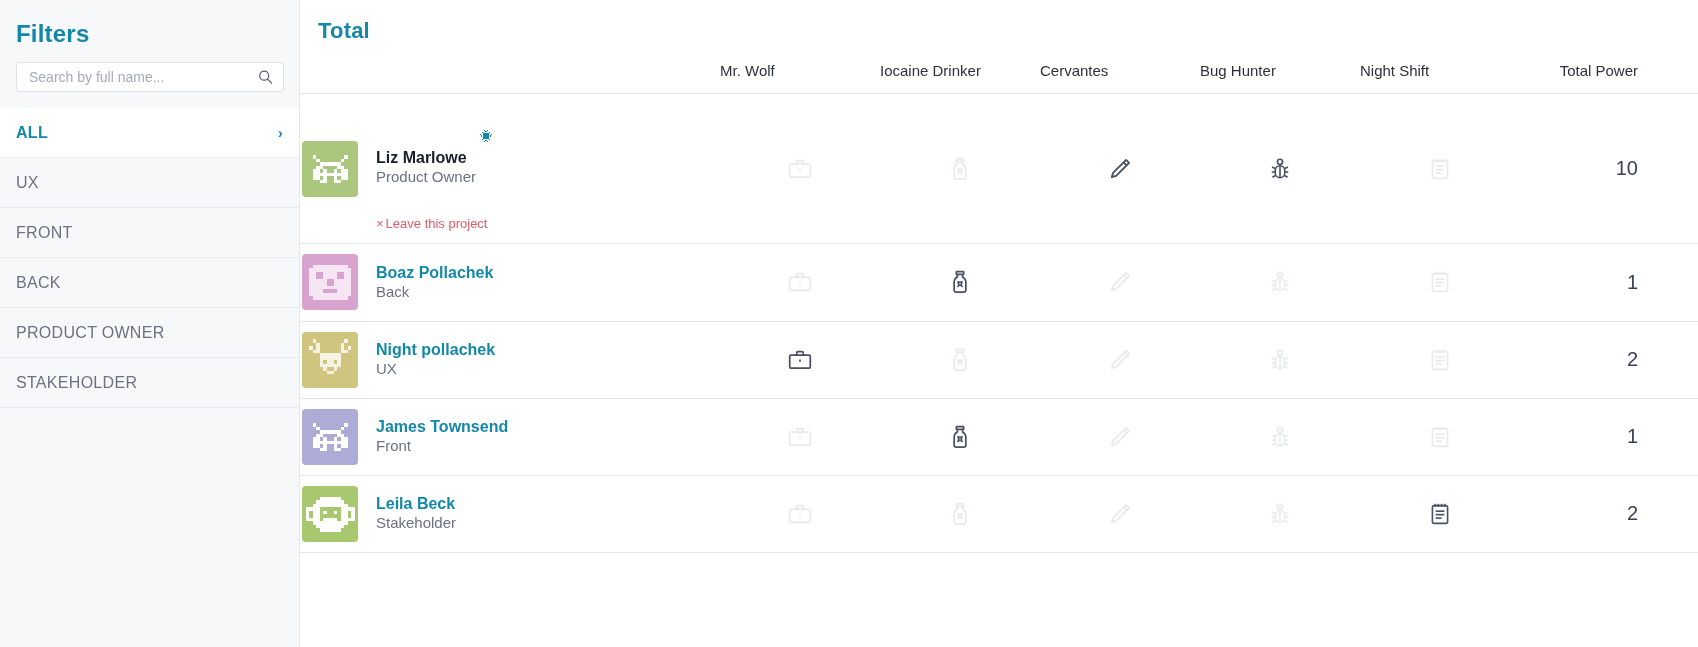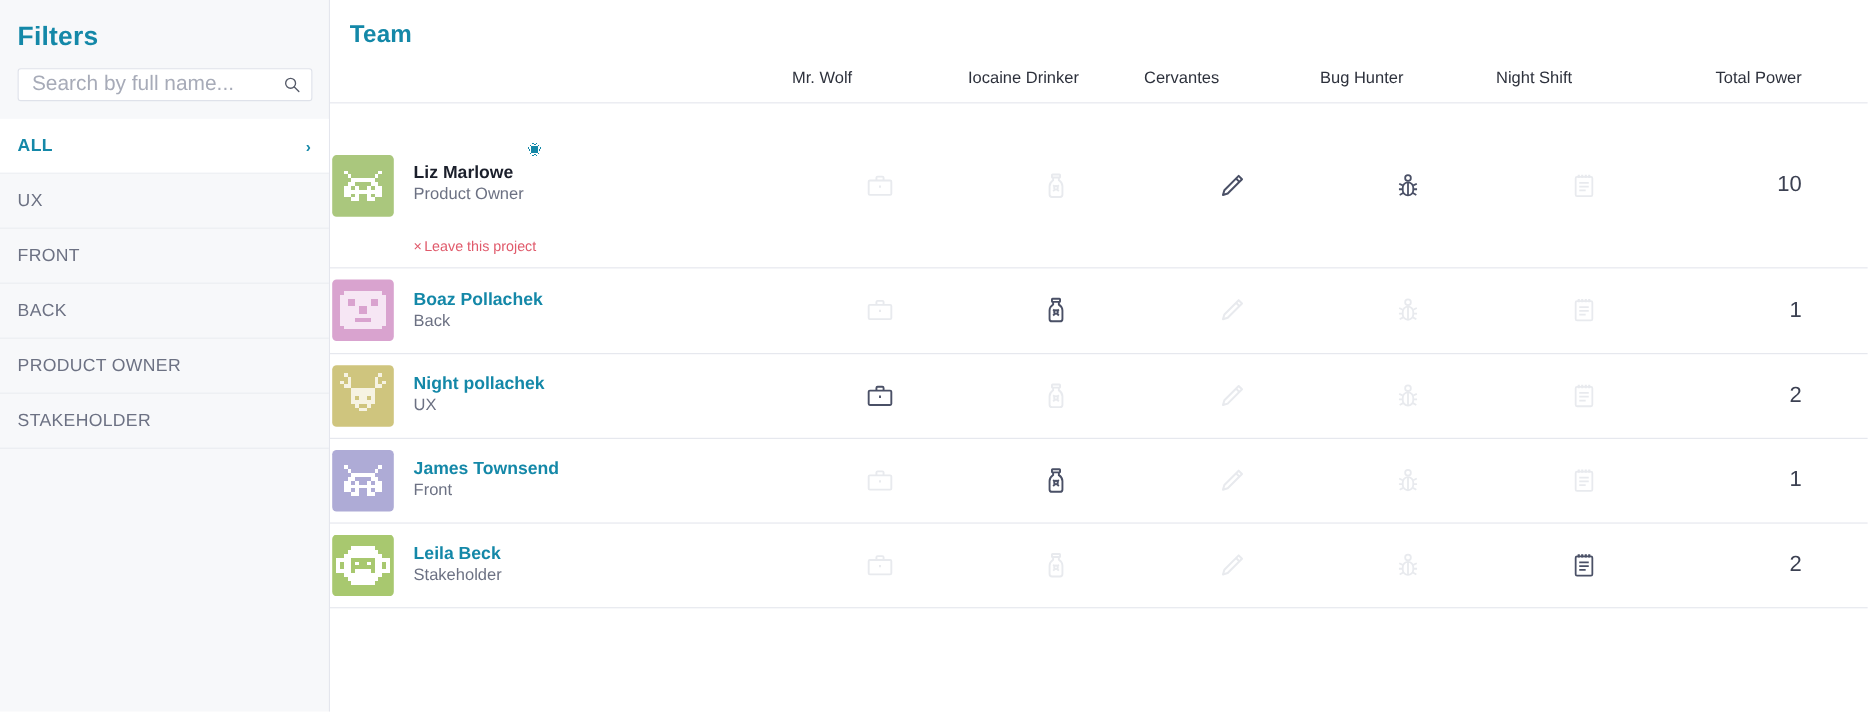--- a/index.html
+++ b/index.html
@@ -32,21 +32,21 @@
     background: #ffffff;
     border: 1px solid #dfe2ea;
     border-radius: 3px;
     display: flex; align-items: center;
   }
   .search-box input {
     border: 0; outline: none; background: transparent;
     width: 100%; height: 100%;
     padding: 0 32px 0 12px;
     font-family: "Liberation Sans", sans-serif;
-    font-size: 19px;
+    font-size: 14px;
     color: #4a4f5c;
   }
   .search-box input::placeholder { color: #a7abb8; }
   .search-icon {
     position: absolute; right: 10px; top: 50%;
     transform: translateY(-50%);
     width: 15px; height: 15px;
     color: #555a68;
   }
   .filter-list { display: flex; flex-direction: column; }
@@ -183,21 +183,21 @@
       <div class="filter-item">
         <span>PRODUCT OWNER</span>
       </div>
       <div class="filter-item">
         <span>STAKEHOLDER</span>
       </div>
     </nav>
   </aside>
 
   <main class="main">
-    <div class="page-title">Team</div>
+    <div class="page-title">Total</div>
 
     <table>
       <colgroup>
         <col class="c-user">
           <col class="c-pow">
           <col class="c-pow">
           <col class="c-pow">
         <col class="c-pow">
           <col class="c-pow">
           <col class="c-total">

